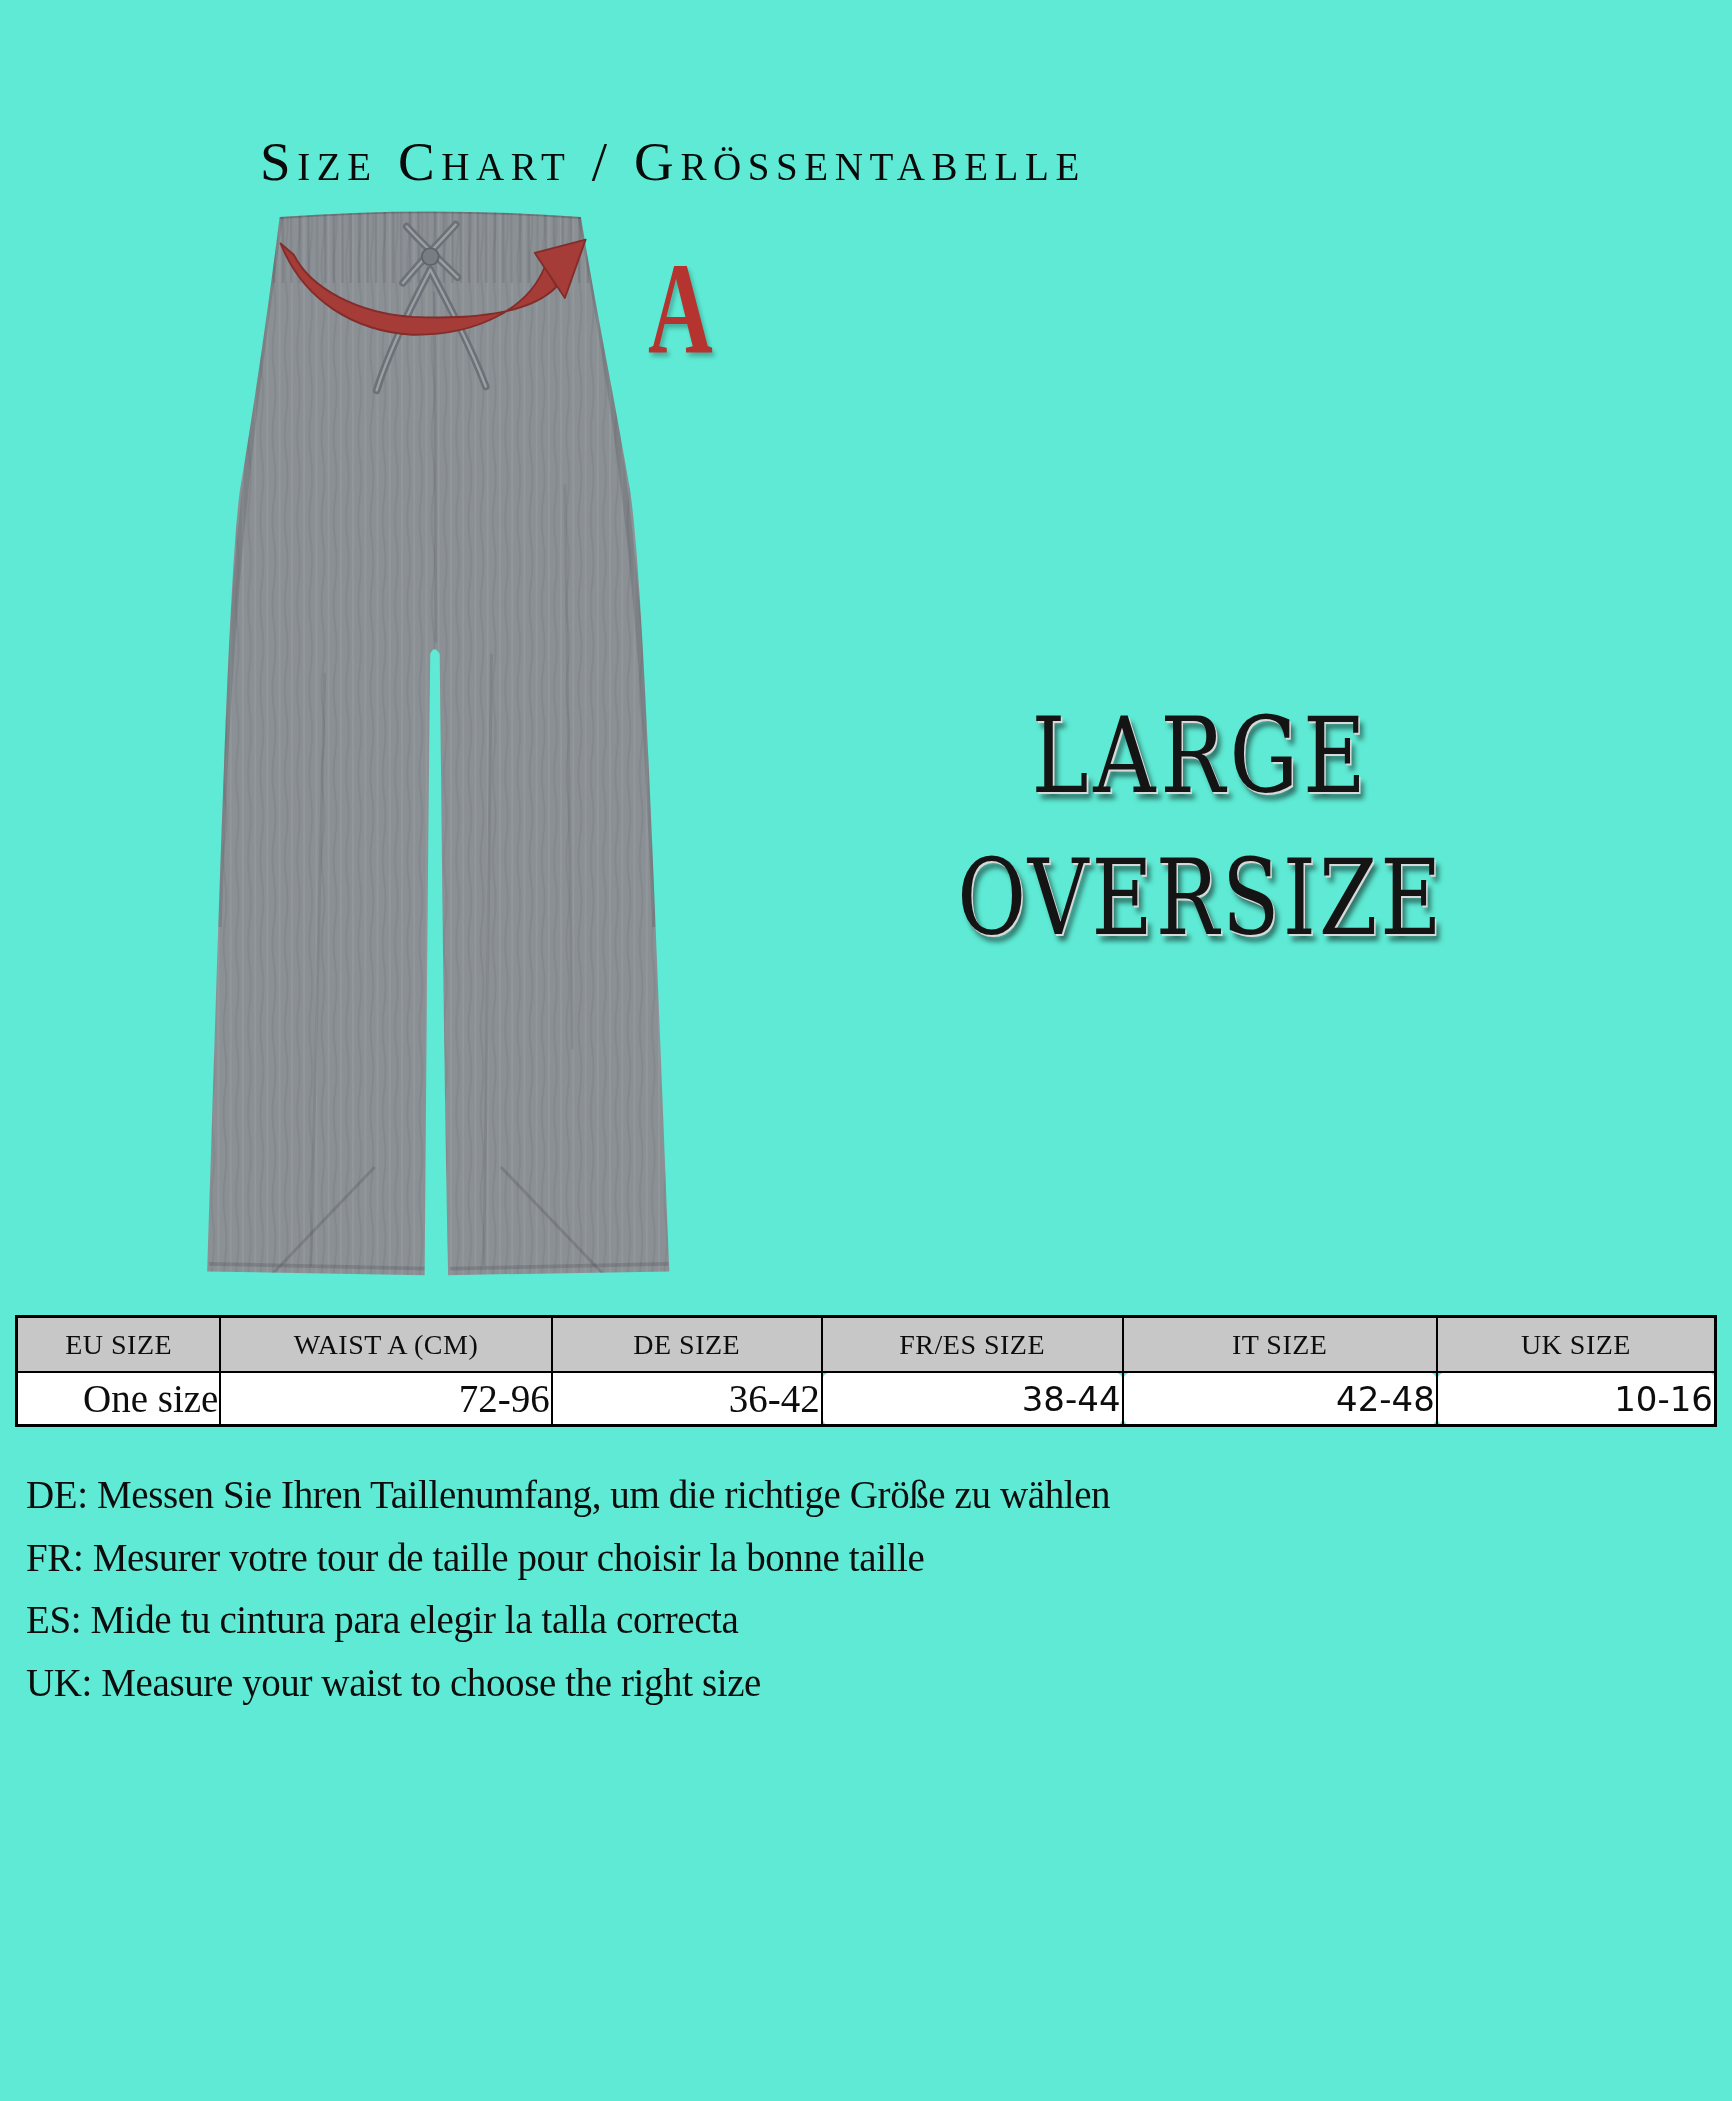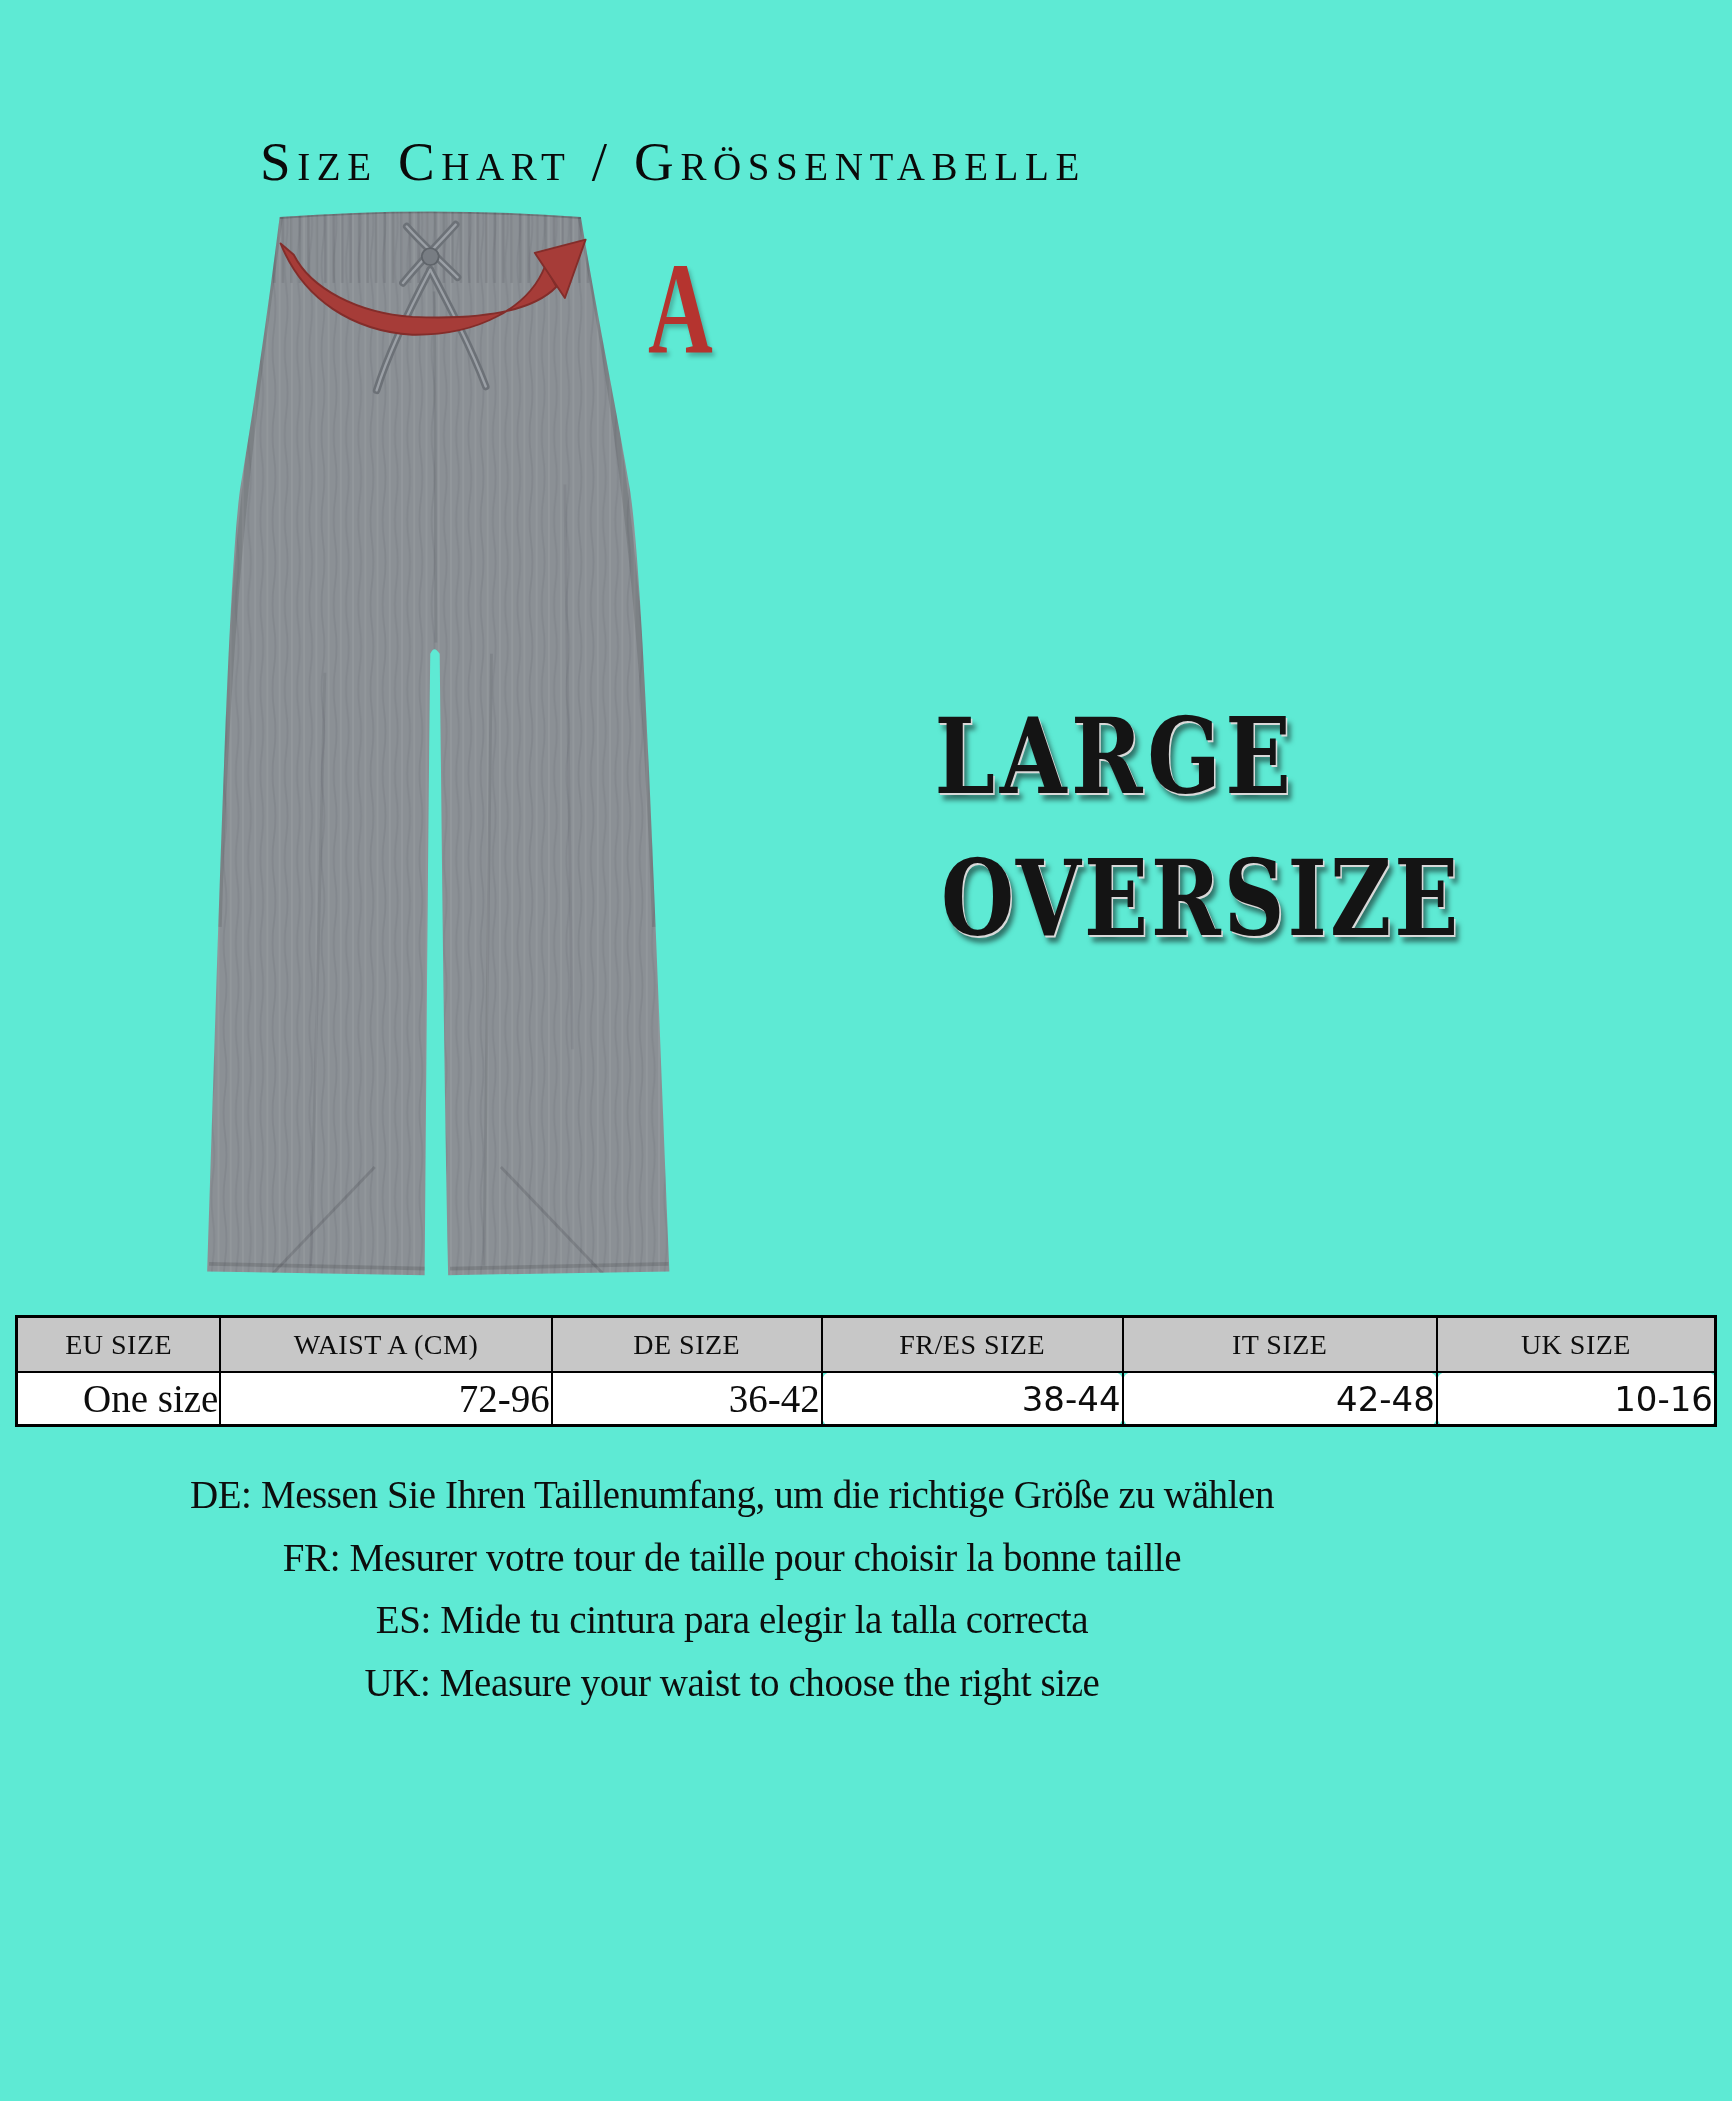--- a/index.html
+++ b/index.html
@@ -46,22 +46,23 @@
     transform:scaleX(0.68);
     transform-origin:left top;
     text-shadow:3.8px 3.8px 5.6px rgba(0,0,0,0.25);
   }
 
   
   .badge{
     position:absolute;
     left:876px; top:699px;
     width:650px;
+    text-align:center;
     font-family:"DejaVu Serif", serif;
-    font-weight:bold;
+    font-weight:normal;
     color:#141414;
   }
   .badge-line1{
     font-size:105px;
     line-height:1.1;
     letter-spacing:5.6px;
     transform:scaleX(0.82);
     transform-origin:center;
     text-shadow:1.9px 1.9px 0 #d9d9d9, 5.6px 6.6px 5.6px rgba(0,0,0,0.5);
     white-space:nowrap;
@@ -111,21 +112,20 @@
     position:absolute;
     left:26px; top:1475px;
     width:1412px;
     font-size:39px;
     letter-spacing:-0.4px;
   }
   .instructions p{
     margin:0 0 22.6px 0;
     line-height:40px;
     white-space:nowrap;
-    text-align:center;
   }
 </style>
 </head>
 <body>
 
 <div class="page">
 
   <h1 class="title">Size Chart / Grössentabelle</h1>
 
   <div class="pants">

